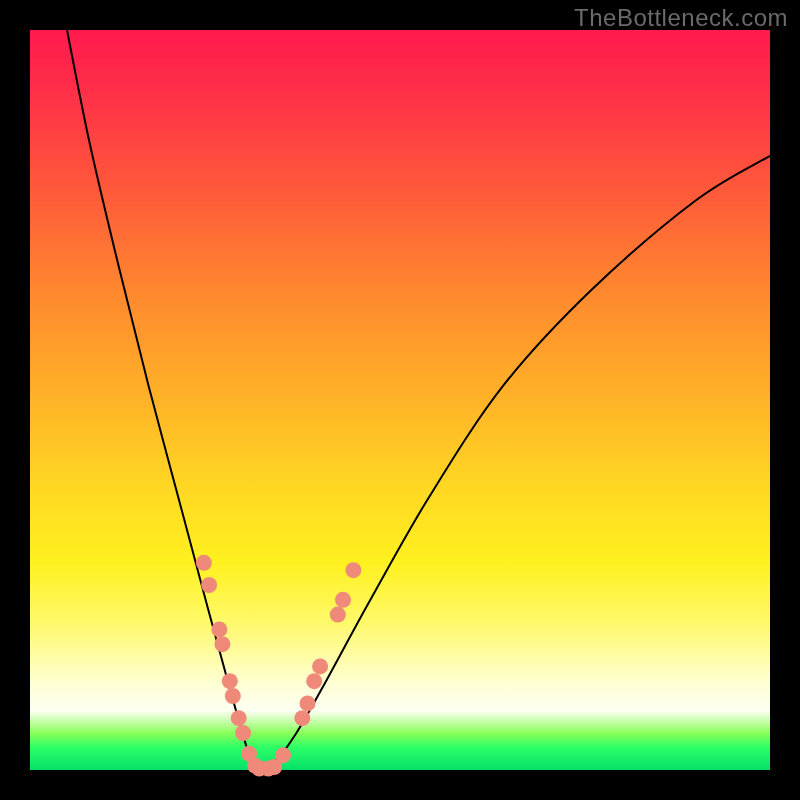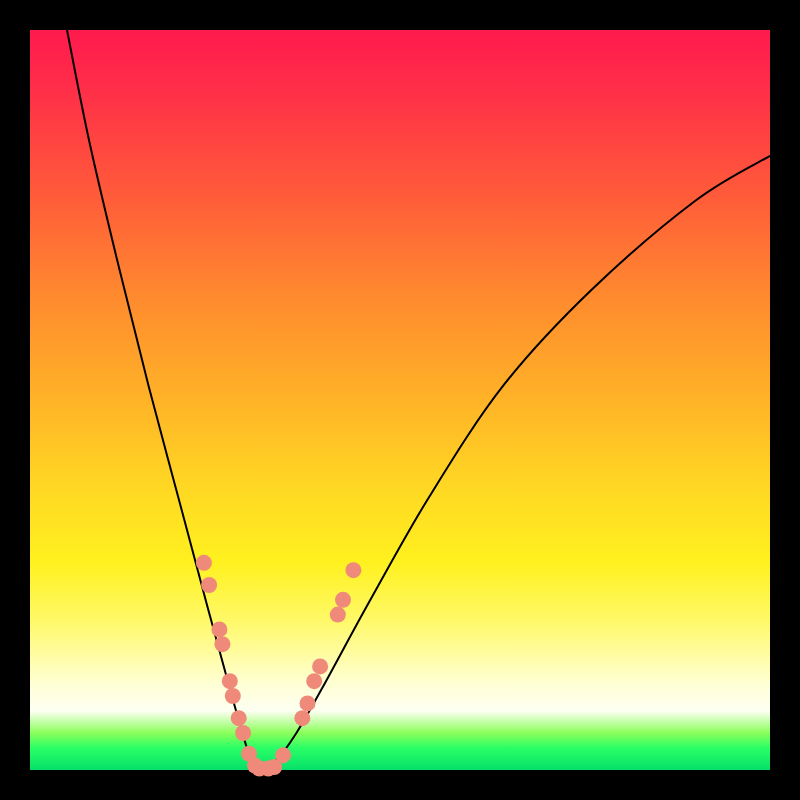--- a/index.html
+++ b/index.html
@@ -65,20 +65,21 @@
   }
   .marker {
     fill: #ef8a7a;
     stroke: none;
   }
 </style>
 </head>
 <body>
 
 <div class="canvas">
+  <div class="watermark">TheBottleneck.com</div>
 
   <div class="plot-area">
     <svg class="overlay" viewBox="0 0 740 740" preserveAspectRatio="none">
       <path id="left-branch-path" class="curve" d="M37.0,0.0 C 40.7,18.5 50.6,71.5 59.2,111.0 C 67.8,150.5 78.9,196.1 88.8,236.8 C 98.7,277.5 108.5,317.0 118.4,355.2 C 128.3,393.4 138.1,429.2 148.0,466.2 C 157.9,503.2 169.0,545.1 177.6,577.2 C 186.2,609.3 193.6,636.4 199.8,658.6 C 206.0,680.8 210.9,698.1 214.6,710.4 C 218.3,722.7 219.5,727.7 222.0,732.6 C 224.5,737.5 228.2,738.8 229.4,740.0"></path>
       <path id="right-branch-path" class="curve" d="M229.4,740.0 C 231.9,738.8 238.0,738.8 244.2,732.6 C 250.4,726.4 257.8,716.6 266.4,703.0 C 275.0,689.4 283.7,673.4 296.0,651.2 C 308.3,629.0 323.1,600.6 340.4,569.8 C 357.7,539.0 377.4,502.0 399.6,466.2 C 421.8,430.4 446.5,389.7 473.6,355.2 C 500.7,320.7 530.3,289.8 562.4,259.0 C 594.5,228.2 636.4,192.4 666.0,170.2 C 695.6,148.0 727.7,133.2 740.0,125.8"></path>
       <g id="markers-group">
           <circle cx="173.9" cy="532.8" r="8" class="marker"></circle>
           <circle cx="179.1" cy="555.0" r="8" class="marker"></circle>
           <circle cx="189.4" cy="599.4" r="8" class="marker"></circle>
           <circle cx="192.4" cy="614.2" r="8" class="marker"></circle>

